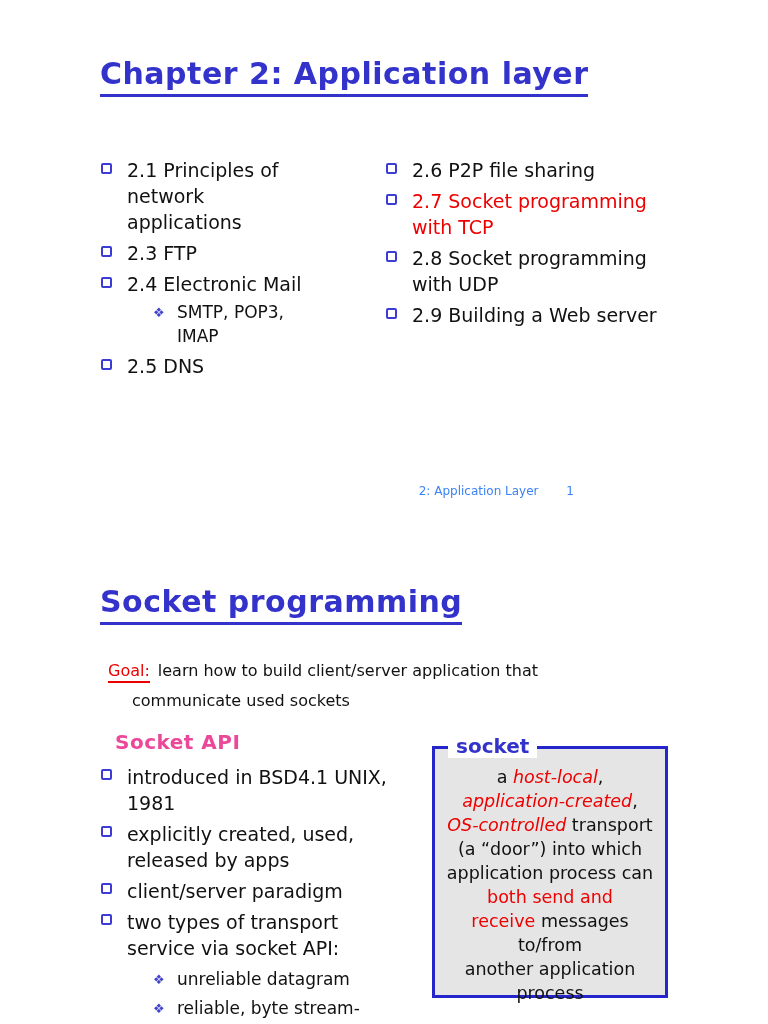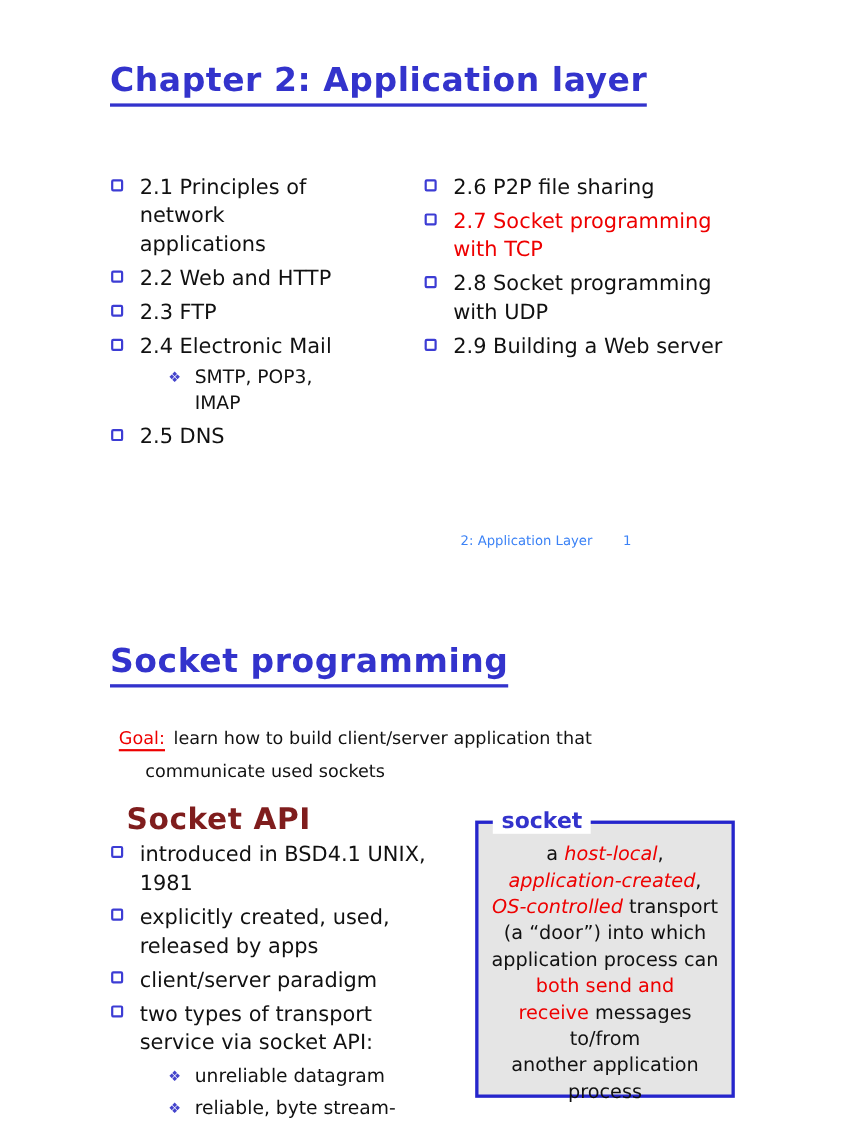--- a/index.html
+++ b/index.html
@@ -57,21 +57,21 @@
     font-size:16px; line-height:30px; color:#111;
   }
   .goal-label {
     color:#ee0000; border-bottom:2px solid #ee0000;
     padding-bottom:1px; margin-right:8px;
   }
   .goal-line2 { display:block; padding-left:24px; }
 
   .s2-heading {
     position:absolute; left:115px; top:190px;
-    font-size:27px; color:#7f1d1d; letter-spacing:0.5px;
+    font-size:20px; color:#ec4899; letter-spacing:0.5px;
   }
   .s2-list { position:absolute; left:100px; top:224px; width:300px; }
   .s2-list > li { font-size:18px; line-height:25px; margin-bottom:7px; }
   .s2-list .sq-bullet { top:5px; }
   .s2-list ul.sub { margin-top:6px; }
   .s2-list ul.sub > li { font-size:17px; line-height:24px; margin-bottom:5px; }
 
   .socket-box {
     position:absolute; left:432px; top:206px;
     width:236px; height:252px;
@@ -90,21 +90,20 @@
   .socket-text .ri { color:#ee0000; font-style:italic; }
 </style>
 </head>
 <body>
 
 <section class="slide slide1">
   <h1 class="slide-title">Chapter 2: Application layer</h1>
   <div class="cols">
     <ul class="toc col-left" id="s1-left">
         <li><span class="sq-bullet"></span>2.1 Principles of network applications</li>
-        <li><span class="sq-bullet"></span>2.2 Web and HTTP</li>
         <li><span class="sq-bullet"></span>2.3 FTP</li>
         <li><span class="sq-bullet"></span>2.4 Electronic Mail<ul class="sub">
             <li><span class="dm-bullet">❖</span>SMTP, POP3, IMAP</li>
           </ul></li>
         <li><span class="sq-bullet"></span>2.5 DNS</li>
       </ul>
     <ul class="toc col-right" id="s1-right">
         <li><span class="sq-bullet"></span>2.6 P2P file sharing</li>
         <li class="red"><span class="sq-bullet"></span>2.7 Socket programming with TCP</li>
         <li><span class="sq-bullet"></span>2.8 Socket programming with UDP</li>

